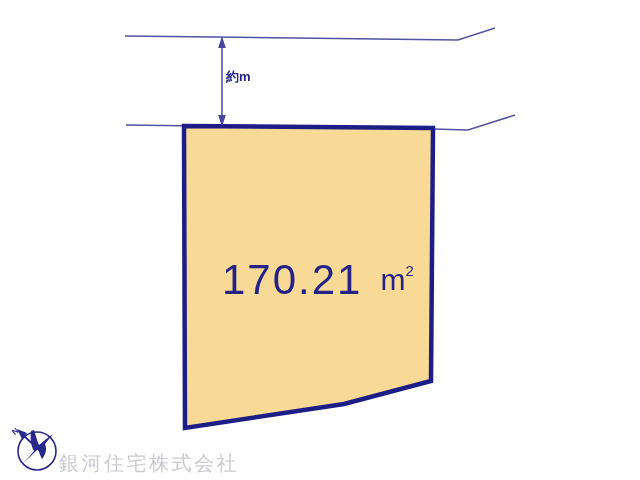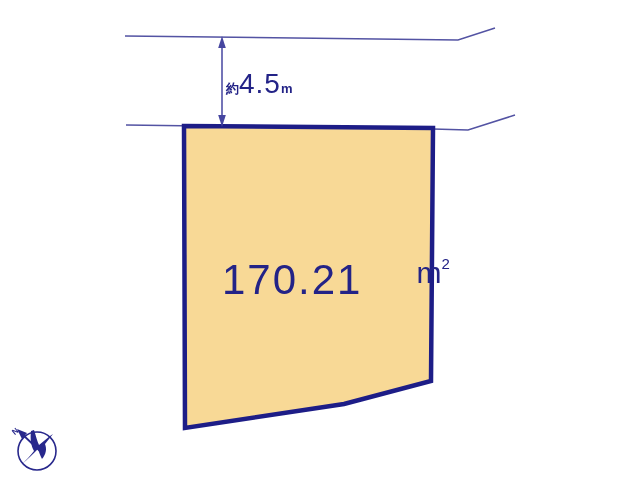--- a/index.html
+++ b/index.html
@@ -30,24 +30,23 @@
     white-space: nowrap;
   }
   .dim-label .prefix { font-size: 13px; font-weight: bold; }
   .dim-label .value  { font-size: 28px; letter-spacing: 1px; }
   .dim-label .unit   { font-size: 13px; font-weight: bold; }
   .area-label {
     position: absolute;
     left: 222px;
     top: 256px;
     display: flex;
-    align-items: flex-start;
+    align-items: center;
     color: #232387;
     white-space: nowrap;
-    gap: 36px;
   }
   .area-label .value { font-size: 42px; letter-spacing: 2px; }
   .area-label .unit-wrap { font-size: 30px; margin-left: 18px; position: relative; }
   .area-label .unit-exp {
     font-size: 15px;
     position: relative;
     top: -14px;
     left: 0px;
   }
   .company-watermark {
@@ -92,23 +91,23 @@
                L 50,436 L 53,434 L 45,444
                C 47,449 46,454 42,459
                C 40,455 39,452 38,449
                C 33,454 28,459 22,464 Z" fill="#28288c"></path>
       <text x="12" y="434" font-size="8" font-weight="bold" transform="rotate(-40 15 431)" fill="#28288c">N</text>
     </g>
   </svg>
 
   <div class="dim-label">
     <span class="prefix">約</span>
-    <span class="value">4.5</span>
     <span class="unit">m</span>
   </div>
 
   <div class="area-label">
     <span class="value">170.21</span>
     <span class="unit-wrap"><span>m</span><span class="unit-exp">2</span></span>
   </div>
 
+  <div class="company-watermark">銀河住宅株式会社</div>
 
 </div>
 
 </body></html>

